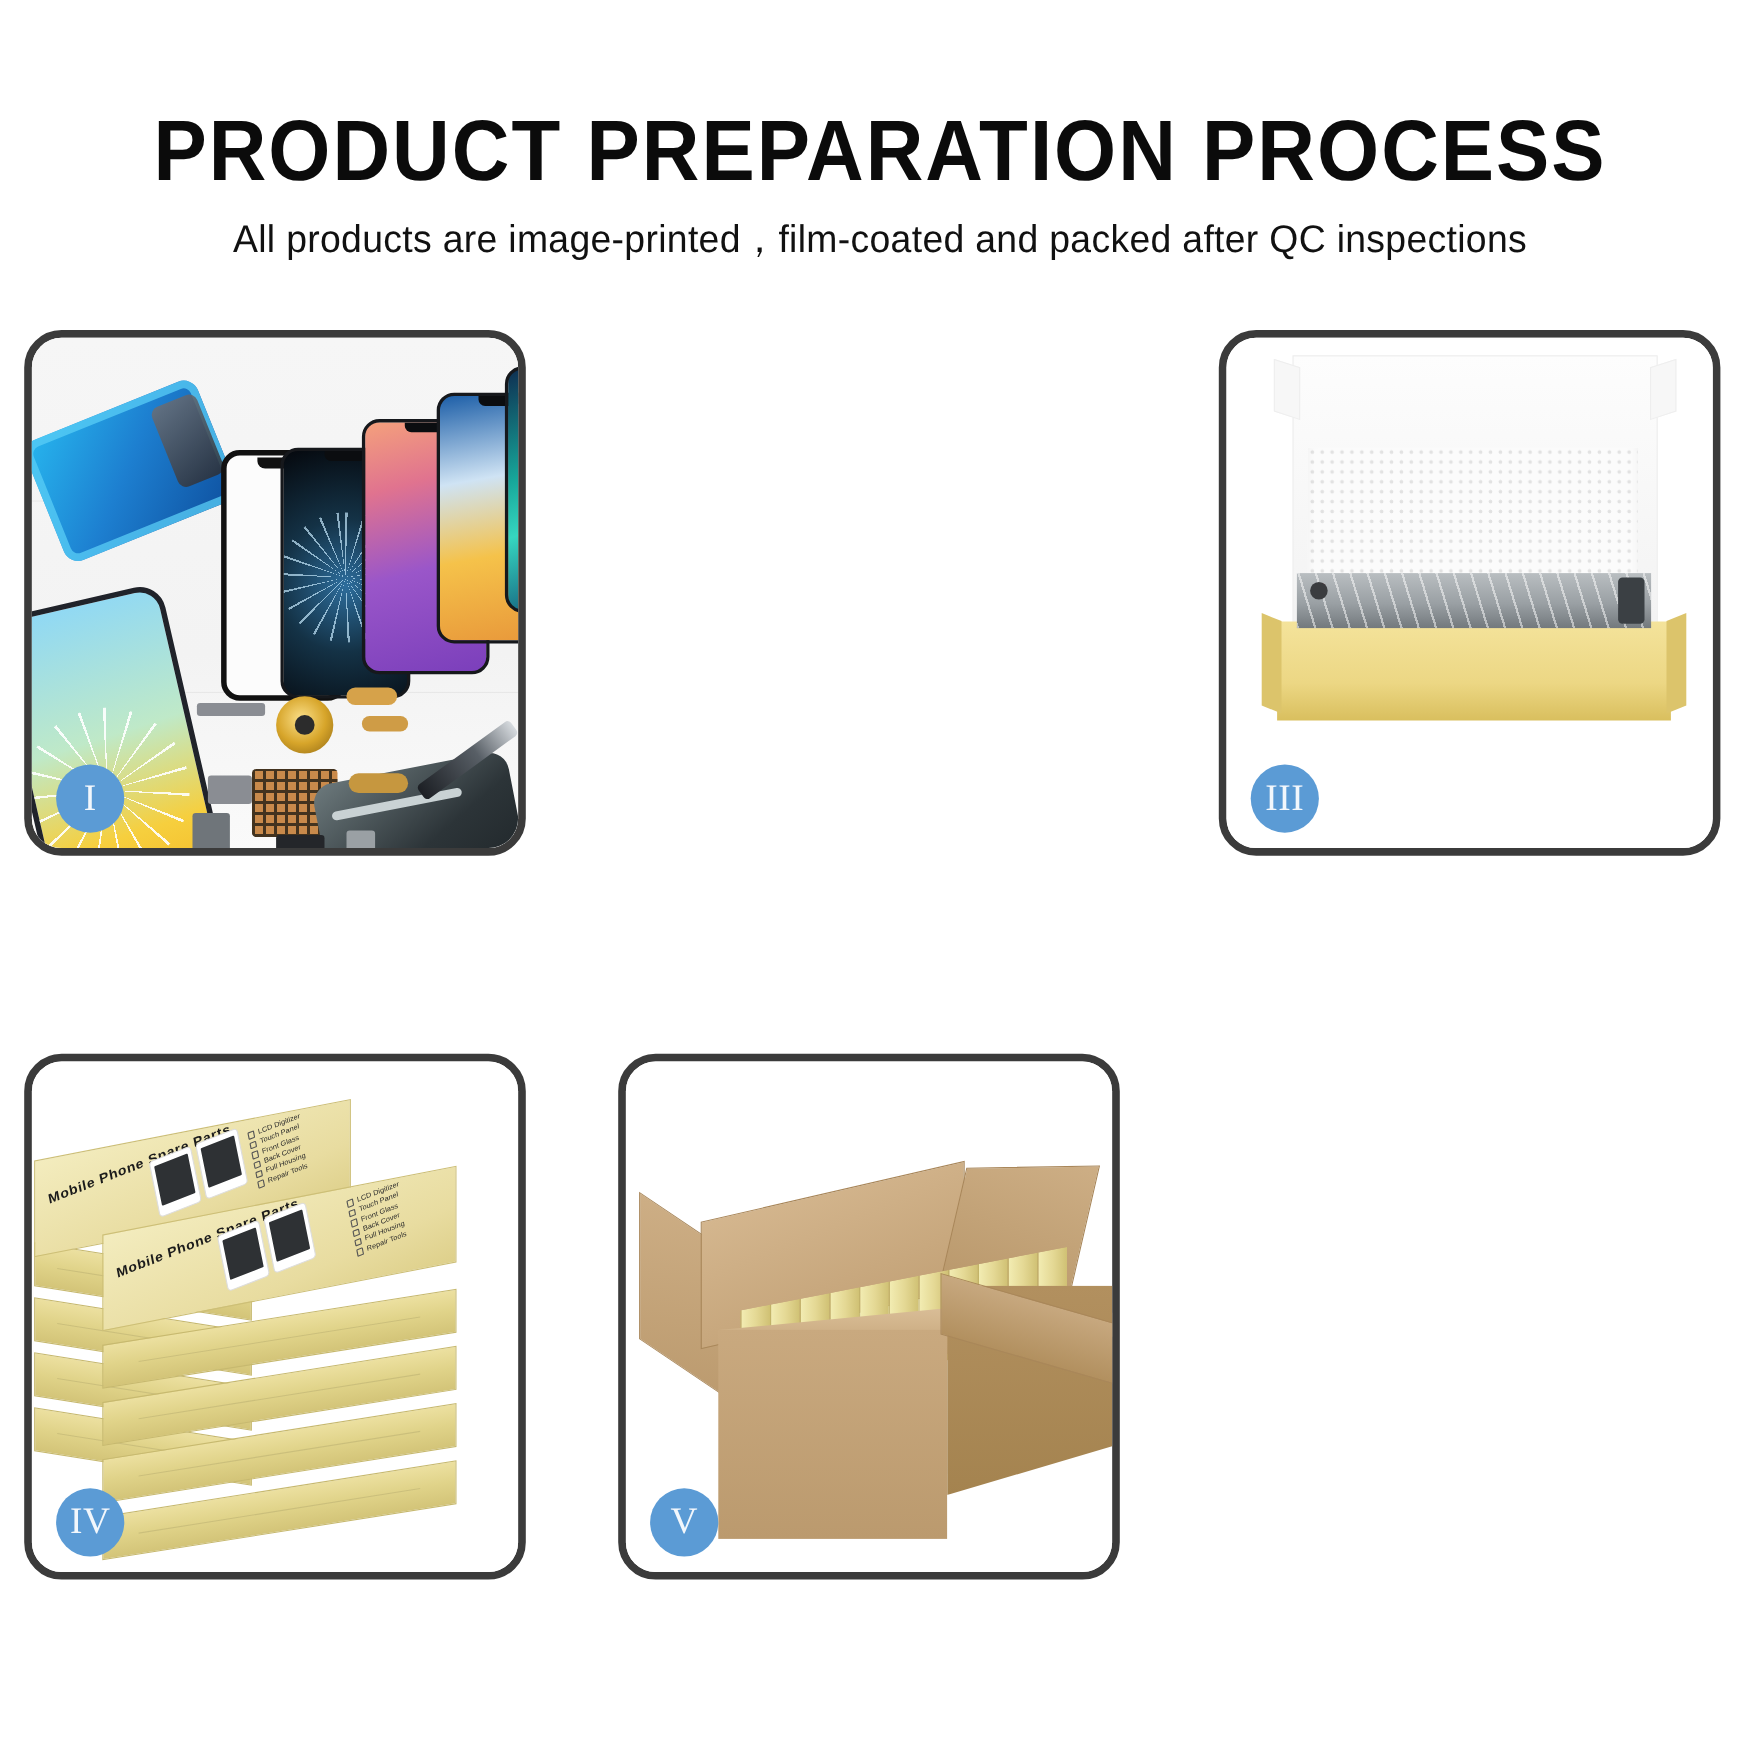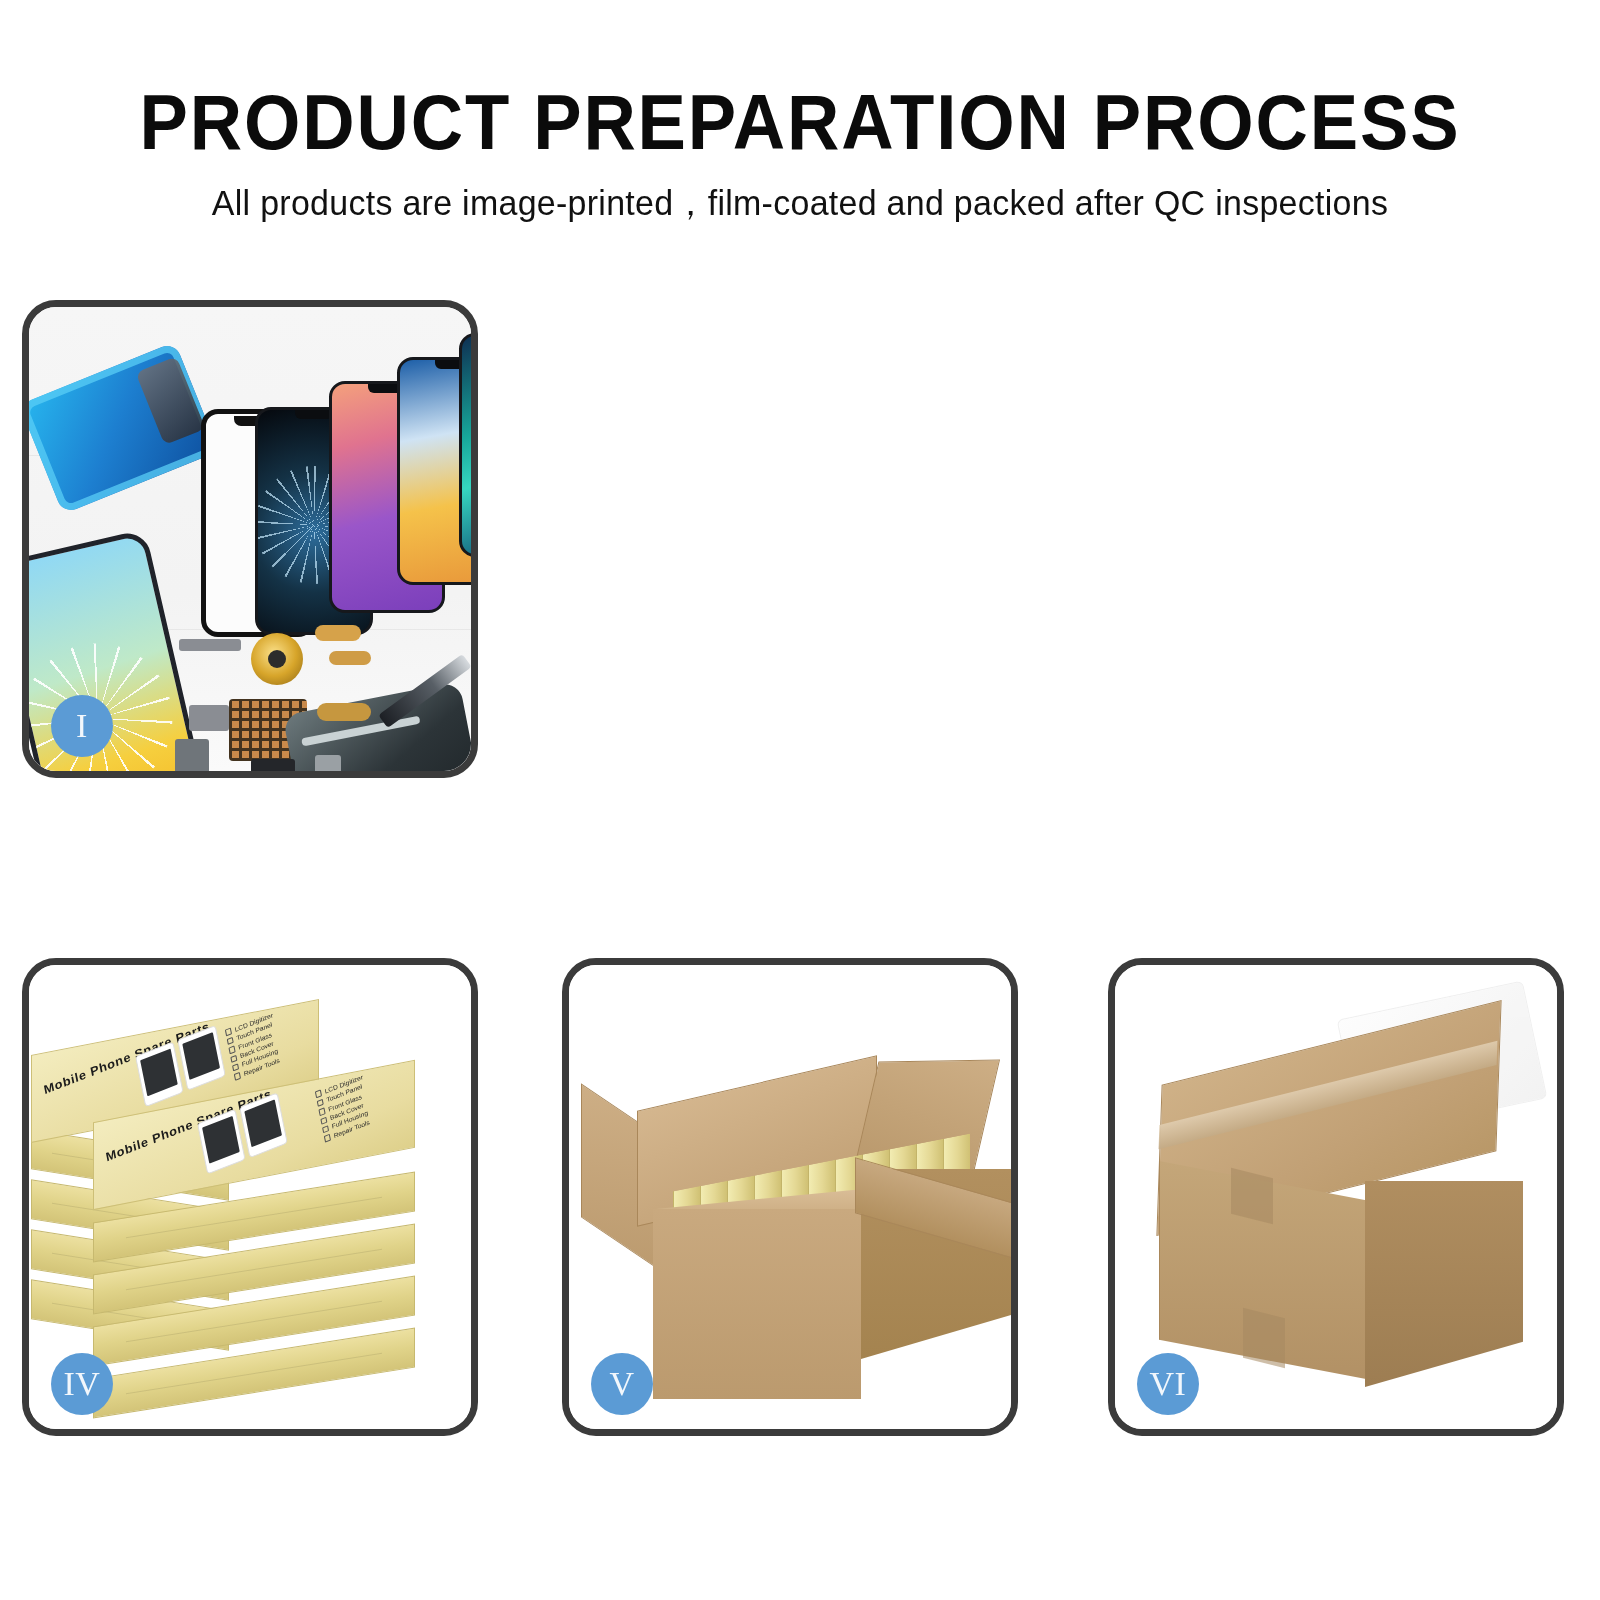--- a/index.html
+++ b/index.html
@@ -1,21 +1,21 @@
 <!DOCTYPE html>
 <html><head>
 <meta charset="utf-8">
 <style>
   html,body{margin:0;padding:0;}
   body{
     width:1600px;height:1600px;background:#ffffff;
     font-family:"Liberation Sans",sans-serif;
     overflow:hidden;position:relative;
   }
-  .header{position:absolute;left:0;top:1px;width:1600px;text-align:center;}
+  .header{position:absolute;left:0;top:16px;width:1600px;text-align:center;}
   .title{
     font-size:78px;line-height:1;font-weight:700;color:#0b0b0b;
     letter-spacing:2px;margin-top:82px;
     transform:scaleX(0.93);transform-origin:center top;
     white-space:nowrap;
   }
   .subtitle{
     font-size:35px;line-height:1;color:#111;margin-top:24px;
     letter-spacing:.3px;transform:scaleX(0.97);transform-origin:center top;
     white-space:nowrap;font-weight:400;
@@ -378,20 +378,30 @@
         <div class="part" style="left:146px;top:432px;width:34px;height:40px;background:#6f757a"></div>
         <div class="part" style="left:288px;top:396px;width:54px;height:18px;border-radius:9px;background:#c6973f"></div>
         <div class="part" style="left:222px;top:452px;width:44px;height:16px;background:#24262a"></div>
         <div class="part" style="left:286px;top:448px;width:26px;height:30px;background:#9aa0a4"></div>
 
       </div>
       <div class="badge">I</div>
     </div>
 
 
+    <div class="card c3">
+      <div class="card-inner p3">
+        <div class="lid"></div>
+        <div class="foam"></div>
+        <div class="tray">
+          <div class="tray-item"></div>
+        </div>
+      </div>
+      <div class="badge">III</div>
+    </div>
 
   </div>
 
   <div class="row r2">
 
     <div class="card c1">
       <div class="card-inner p4">
         <div class="stack">
 
           <div class="gslab" style="left:2px;top:180px;width:196px;transform:skewY(9deg)"></div>
@@ -459,27 +469,15 @@
             <i style="left:270px"></i>
         </div>
         <div class="k-rim"></div>
         <div class="k-side"></div>
         <div class="k-front"></div>
         <div class="k-flapF"></div>
       </div>
       <div class="badge">V</div>
     </div>
 
-    <div class="card c3">
-      <div class="card-inner p6">
-        <div class="s-sheet"></div>
-        <div class="s-top"></div>
-        <div class="s-tape"></div>
-        <div class="s-left"></div>
-        <div class="s-right"></div>
-        <div class="s-tab" style="left:116px;top:208px;width:42px;height:46px;transform:skewY(14deg)"></div>
-        <div class="s-tab" style="left:128px;top:348px;width:42px;height:50px;transform:skewY(14deg)"></div>
-      </div>
-      <div class="badge">VI</div>
-    </div>
 
   </div>
 </div>
 
 </body></html>

